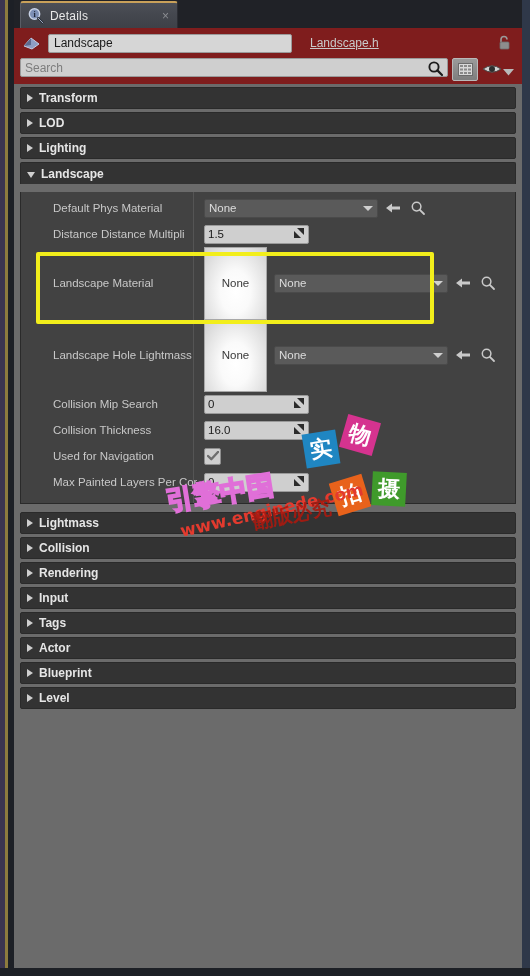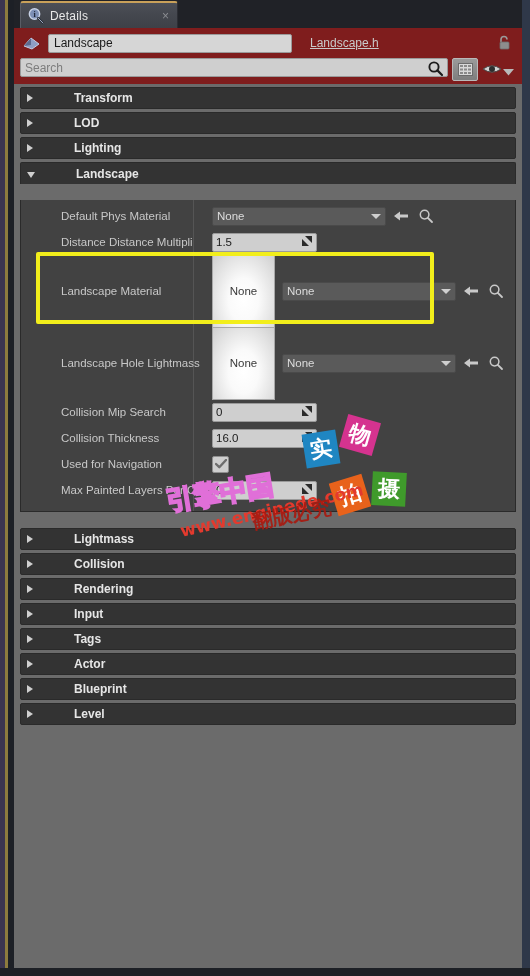--- a/index.html
+++ b/index.html
@@ -51,29 +51,29 @@
   .btn-grid{
     width:24px;height:21px;background:linear-gradient(to bottom,#9b9b9b,#7e7e7e);
     border:1px solid #b9b9b9;border-radius:2px;display:flex;align-items:center;justify-content:center;
   }
   .eye-wrap{display:flex;align-items:center;gap:1px;padding-right:2px;}
 
   
   .body{position:absolute;left:0;top:56px;width:508px;height:884px;background:#6b6b6b;overflow:hidden;}
   .cat{
     margin:3px 6px 0 6px;height:22px;background:#333333;border:1px solid #2a2a2a;border-radius:2px;
-    display:flex;align-items:center;padding-left:6px;box-sizing:border-box;cursor:pointer;gap:35px;
+    display:flex;align-items:center;padding-left:6px;box-sizing:border-box;cursor:pointer;
   }
   .cat.open{border-bottom:none;border-radius:2px 2px 0 0;}
   .tri{width:0;height:0;margin-right:6px;}
   .tri.closed{border-left:6px solid #cfcfcf;border-top:4px solid transparent;border-bottom:4px solid transparent;}
   .tri.open{border-top:6px solid #cfcfcf;border-left:4px solid transparent;border-right:4px solid transparent;margin-top:3px;}
   .cat-label{color:#e6e6e6;font-size:12px;font-weight:bold;}
 
-  .catbody{margin:16px 6px;background:#424242;border:1px solid #2a2a2a;border-top:none;padding:3px 0 8px 12px;position:relative;}
+  .catbody{margin:8px 6px;background:#424242;border:1px solid #2a2a2a;border-top:none;padding:3px 0 8px 4px;position:relative;}
   .divider{position:absolute;left:172px;top:0;bottom:0;width:1px;background:#555;}
 
   .prow{height:26px;display:flex;align-items:center;position:relative;}
   .plabel{
     width:172px;color:#c8c8c8;font-size:11.5px;padding-left:28px;box-sizing:border-box;
     white-space:nowrap;overflow:hidden;
   }
   .pctl{flex:1;display:flex;align-items:center;padding-left:7px;box-sizing:border-box;}
 
   .combo{

